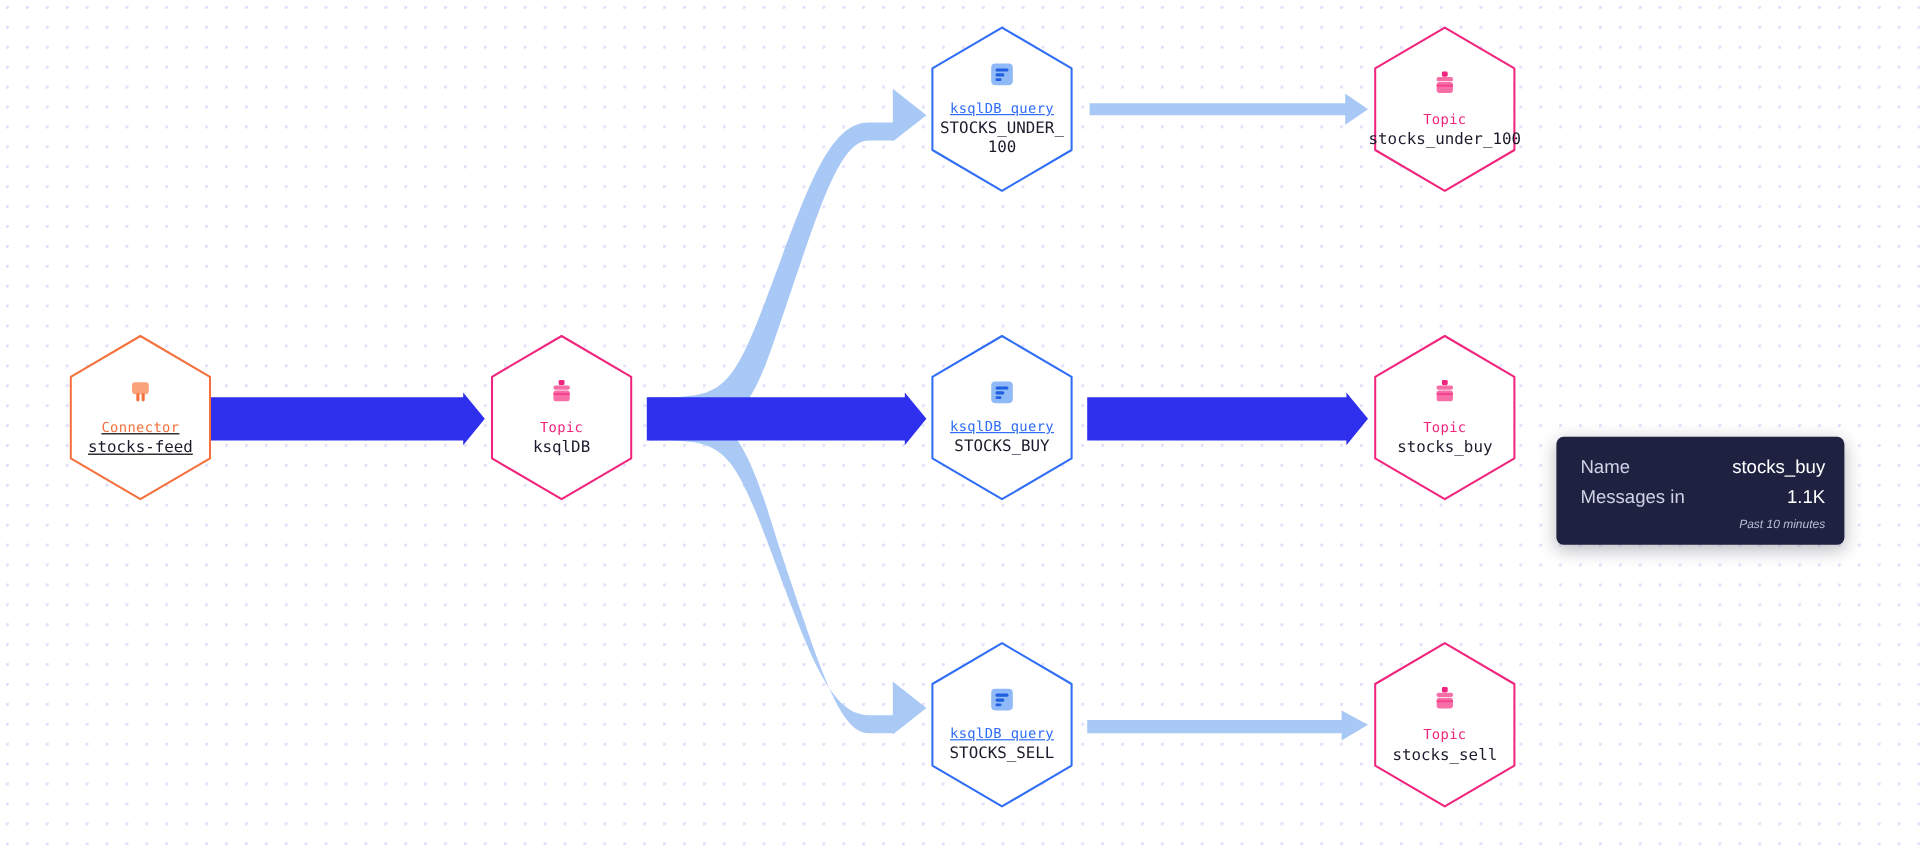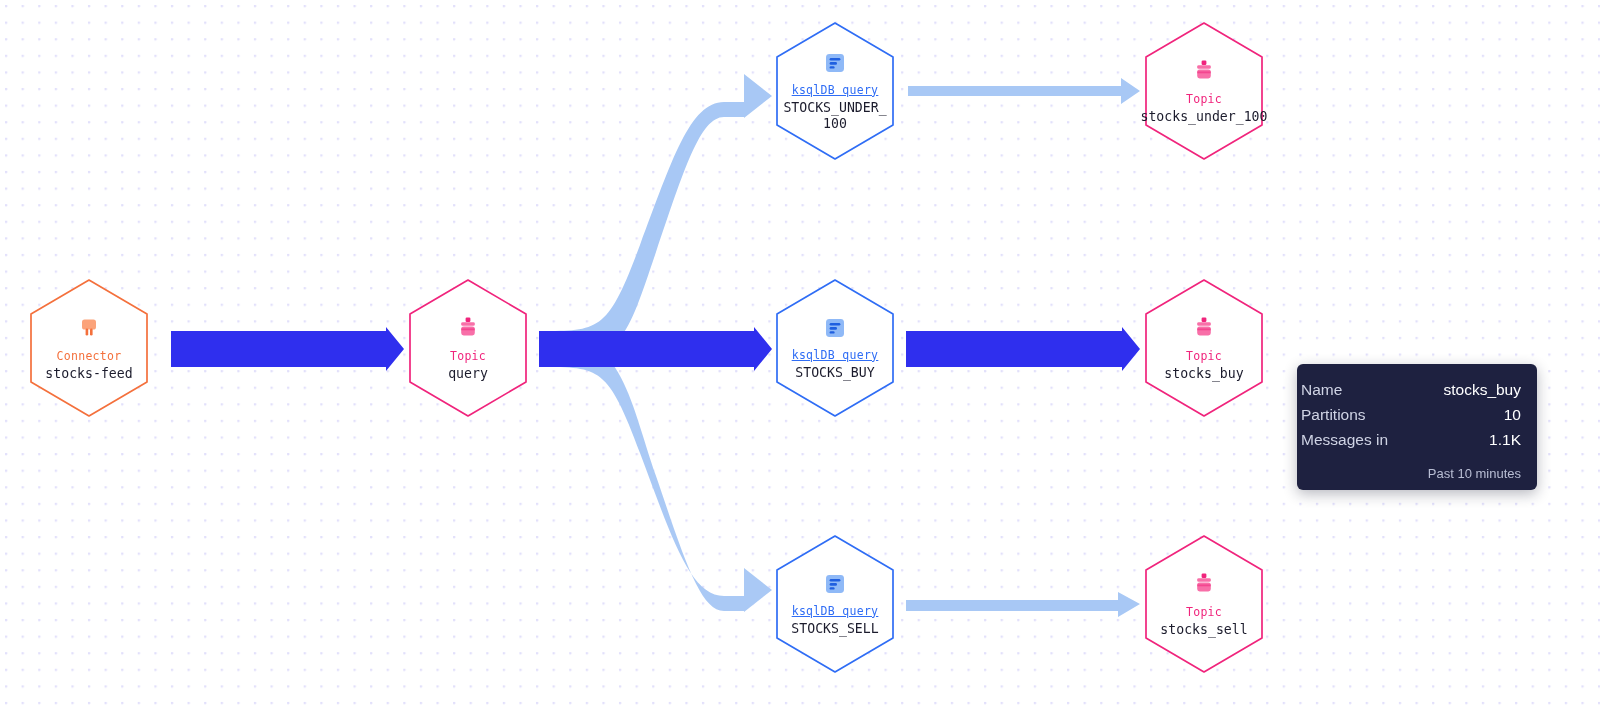--- a/index.html
+++ b/index.html
@@ -50,33 +50,33 @@
   .kind-connector { color: #f4703c; }
   .kind-topic { color: #f0247c; }
   .kind-ksql { color: #2f6df5; text-decoration: underline; }
 
   
   #tooltip {
     position: absolute; left: 1297px; top: 364px;
     width: 240px;
     background: #1e2140;
     border-radius: 6px;
-    padding: 13px 16px 9px 4px;
+    padding: 13px 16px 9px 20px;
     box-shadow: 0 4px 14px rgba(20,22,48,.30);
     color: #e8eaf2;
   }
   #tooltip .row {
     display: flex; justify-content: space-between; align-items: baseline;
     font-size: 15.5px; line-height: 25px; white-space: nowrap;
   }
   #tooltip .row .k { color: #cfd3e4; }
   #tooltip .row .v { color: #ffffff; }
   #tooltip .foot {
-    text-align: right; font-size: 13px; color: #b9bed4;
-    margin-top: 14px; line-height: 15px;
+    text-align: right; font-size: 10px; color: #b9bed4;
+    margin-top: 3px; line-height: 15px; font-style: italic;
   }
 </style>
 </head>
 <body>
 
 <div id="stage">
 
   <svg id="edges" viewBox="0 0 1600 713">
 
     <g>
@@ -113,21 +113,21 @@
 
     <g>
       <path d="M906,331 L1122,331 L1122,327 L1140,349 L1122,371 L1122,367 L906,367 Z" fill="#2f2fee"></path>
     </g>
 
     <g>
       <path d="M906,600 L1118,600 L1118,592 L1140,604 L1118,617 L1118,611 L906,611 Z" fill="#a8c8f5"></path>
     </g>
   </svg>
 
-  <div class="node" style="left:28px; top:278px;">
+  <div class="node" style="left:56px; top:278px;text-decoration:underline;">
     <div class="hexwrap">
       <svg class="hex" width="122" height="140" viewBox="0 0 122 140">
         <polygon points="61,2 119,36 119,104 61,138 3,104 3,36" fill="#ffffff" stroke="#f4703c" stroke-width="1.7" stroke-linejoin="round"></polygon>
       </svg>
     </div>
     <div class="body">
       <span class="ico">
         <svg width="26" height="26" viewBox="0 0 26 26">
           <rect x="6" y="4.5" width="14" height="10" rx="2.6" fill="#fba37a"></rect>
           <rect x="9.6" y="13.5" width="2.6" height="7" rx="1.3" fill="#f4703c"></rect>
@@ -148,21 +148,21 @@
     <div class="body">
       <span class="ico">
         <svg width="26" height="26" viewBox="0 0 26 26">
           <rect x="10.6" y="2.6" width="4.8" height="4.4" rx="1.2" fill="#f0247c"></rect>
           <rect x="6.2" y="7.2" width="13.6" height="3.6" rx="1.4" fill="#f86fa8"></rect>
           <rect x="6.2" y="11.4" width="13.6" height="9" rx="2.4" fill="#f86fa8"></rect>
           <rect x="6.2" y="13.4" width="13.6" height="1.9" fill="#f0247c" opacity=".55"></rect>
         </svg>
       </span>
       <span class="kind kind-topic">Topic</span>
-      <span class="nm">query</span>
+      <span class="nm">ksqlDB</span>
     </div>
   </div>
 
   <div class="node" style="left:774px; top:21px;">
     <div class="hexwrap">
       <svg class="hex" width="122" height="140" viewBox="0 0 122 140">
         <polygon points="61,2 119,36 119,104 61,138 3,104 3,36" fill="#ffffff" stroke="#2f6df5" stroke-width="1.7" stroke-linejoin="round"></polygon>
       </svg>
     </div>
     <div class="body">
@@ -278,23 +278,19 @@
       <span class="nm" style="white-space:nowrap;">stocks_sell</span>
     </div>
   </div>
 
   <div id="tooltip">
     <div class="row">
       <span class="k">Name</span>
       <span class="v">stocks_buy</span>
     </div>
     <div class="row">
-      <span class="k">Partitions</span>
-      <span class="v">10</span>
-    </div>
-    <div class="row">
       <span class="k">Messages in</span>
       <span class="v">1.1K</span>
     </div>
     <div class="foot">Past 10 minutes</div>
   </div>
 
 </div>
 
 </body></html>

